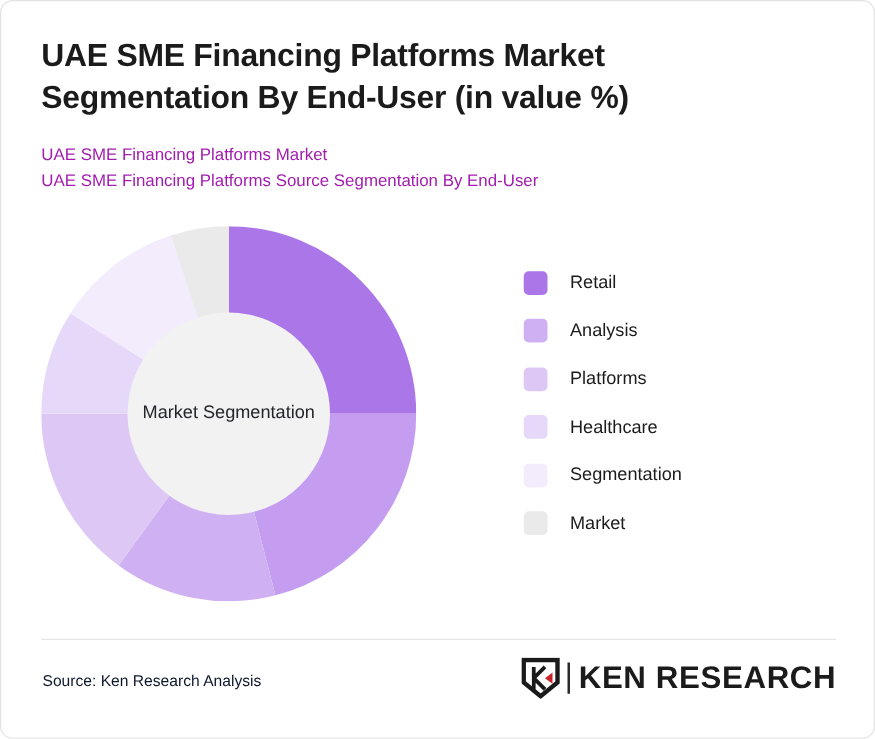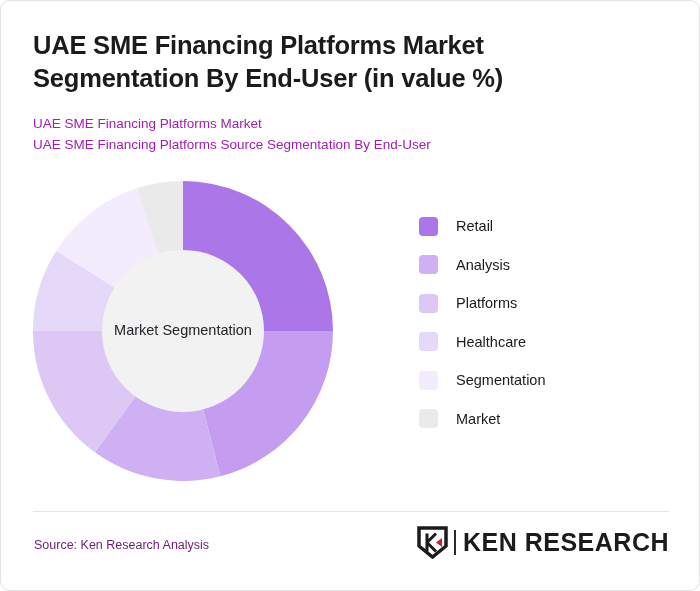--- a/index.html
+++ b/index.html
@@ -117,21 +117,21 @@
     top: 510px;
     width: 636px;
     height: 1px;
     background: #e6e6e6;
   }
   .source {
     position: absolute;
     left: 33px;
     top: 537px;
     font-size: 12.5px;
-    color: #701a75;
+    color: #0f172a;
     text-align: center;
   }
   .brand {
     position: absolute;
     right: 30px;
     top: 524px;
     display: flex;
     align-items: center;
     height: 34px;
   }

